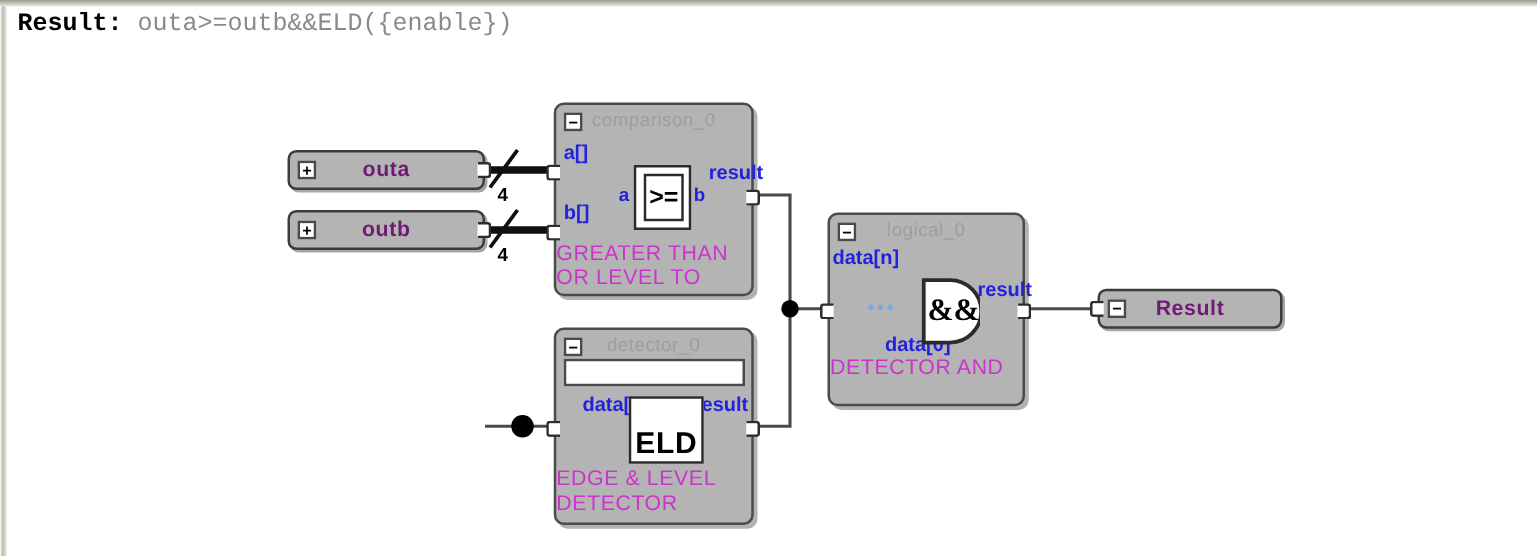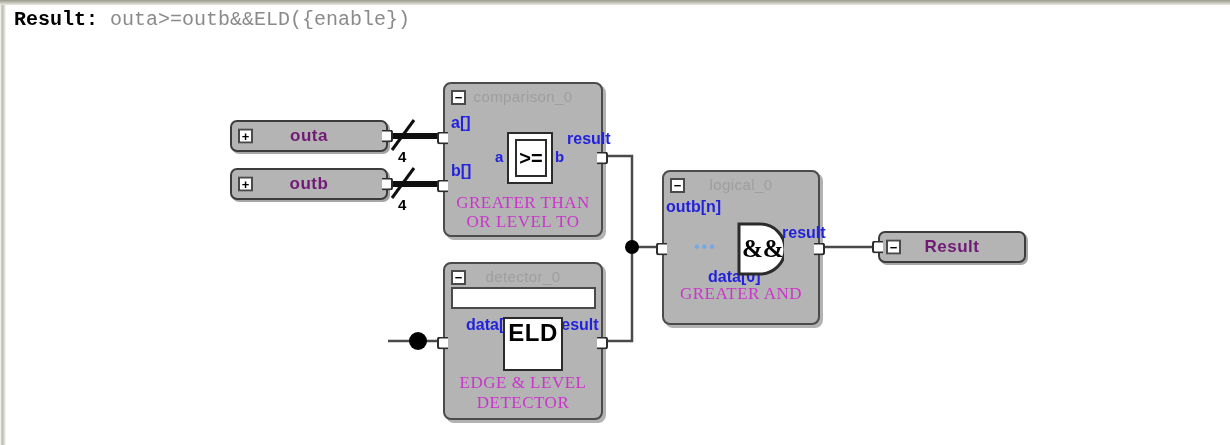--- a/index.html
+++ b/index.html
@@ -152,22 +152,22 @@
     position: absolute;
     font-family: "Liberation Sans", sans-serif;
     font-size: 16px;
     font-weight: bold;
     color: #2222dd;
     white-space: nowrap;
   }
   .caption {
     position: absolute;
     left: 0; right: 0;
-    text-align: center;
-    font-family: Liberation Serif, serif;
+    text-align: left;
+    font-family: Liberation Sans, sans-serif;
     font-size: 17px;
     font-weight: normal;
     color: #cc33cc;
     letter-spacing: 0.5px;
     line-height: 1.08;
   }
   .sym-inner {
     position: absolute;
     box-sizing: border-box;
     border: 2px solid #2b2b2b;
@@ -320,49 +320,49 @@
     <div class="white-field" style="left:6px; top:23px; width:145px; height:22px;">
       <span style="display:block; padding:2px 4px; font-family:'Liberation Sans',sans-serif; font-size:13px; color:#000;"></span>
     </div>
 
     <div class="pin-label" style="left:21px; top:52px;">data[]</div>
     <div class="pin-label" style="left:110px; top:52px;">result</div>
 
     <span class="notch-l" style="top:79px;"></span>
     <span class="notch-r" style="top:79px;"></span>
 
-    <div class="sym-inner" style="left:58px; top:53px; width:60px; height:54px; display:flex; align-items:flex-start; justify-content:center;">
+    <div class="sym-inner" style="left:58px; top:53px; width:60px; height:54px; display:flex; align-items:flex-end; justify-content:center;">
       <span class="eld-text">ELD</span>
     </div>
 
     <div class="caption" style="top:130px;">DETECTOR</div>
     <div class="caption" style="top:110px;">EDGE &amp; LEVEL</div>
   </div>
 
   <div class="comp" style="left:662px; top:170px; width:158px; height:155px;">
     <span class="collapse">−</span>
     <div class="comp-title">logical_0</div>
 
-    <div class="pin-label" style="left:2px; top:26px;">outb[n]</div>
+    <div class="pin-label" style="left:2px; top:26px;">data[n]</div>
     <div class="pin-label" style="left:2px; top:96px;margin-left:42px;">data[0]</div>
     <div class="pin-label" style="left:118px; top:52px;">result</div>
 
     <span class="notch-l" style="top:77px;"></span>
     <span class="notch-r" style="top:77px;"></span>
 
     <div class="dots-v" style="left:30px; top:66px;">•••</div>
 
     <div style="position:absolute; left:72px; top:49px; width:48px; height:56px;">
       <svg width="48" height="56" viewBox="0 0 48 56">
         <path d="M 3 3 L 24 3 A 25 25 0 0 1 24 53 L 3 53 Z" fill="#ffffff" stroke="#2b2b2b" stroke-width="3"></path>
       </svg>
       <span class="and-text" style="position:absolute; left:6px; top:14px;">&amp;&amp;</span>
     </div>
 
-    <div class="caption" style="top:113px;">GREATER  AND</div>
+    <div class="caption" style="top:113px;">DETECTOR  AND</div>
   </div>
 
   <div class="blk port-blk" style="left:878px; top:231px; width:148px;">
     <span class="expander">−</span>
     <span class="pname">Result</span>
     <span class="notch-l"></span>
   </div>
 
 </div>
 

